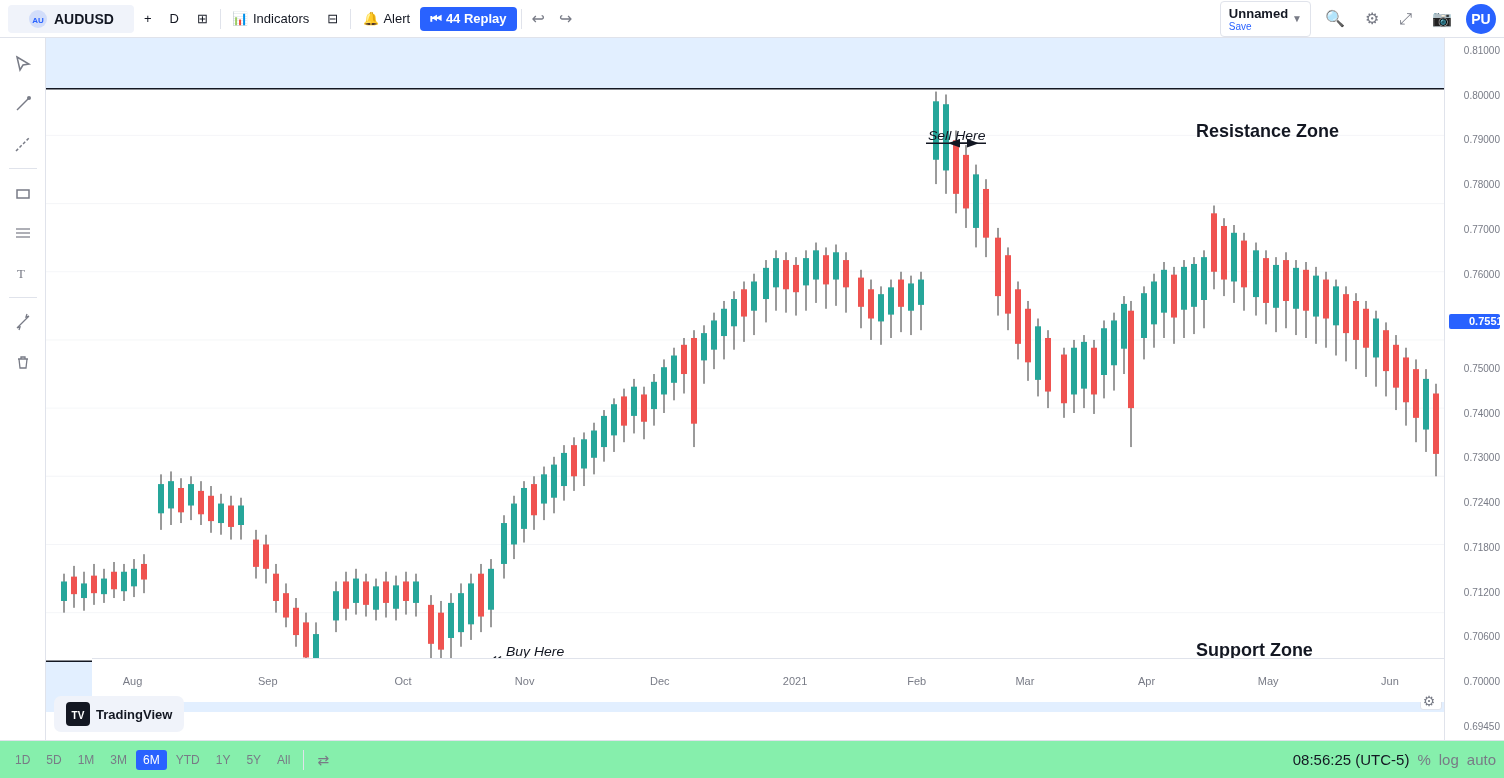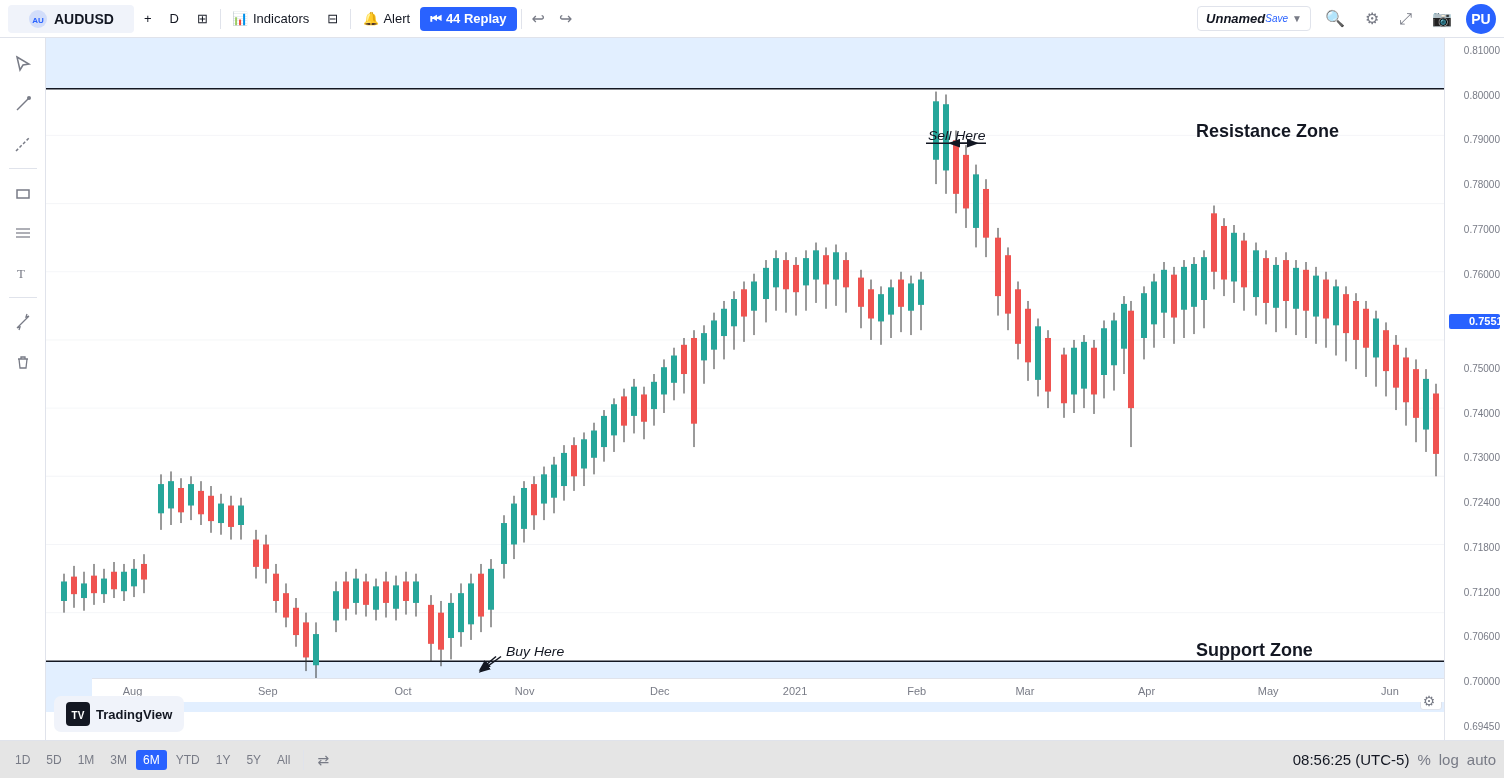--- a/index.html
+++ b/index.html
@@ -95,34 +95,34 @@
       position: absolute; bottom: 8px; left: 8px;
       display: flex; align-items: center; gap: 6px;
       background: #f0f3fa; border-radius: 7px; padding: 6px 12px;
       pointer-events: none; z-index: 5;
     }
     .tv-logo { font-size: 13px; font-weight: 800; color: #131722; }
 
     
     .bottom-toolbar {
       position: absolute; left: 0; right: 0; bottom: 0; height: 38px;
-      background: #e5e5e5; border-top: 1px solid #e0e3eb;
+      background: #86efac; border-top: 1px solid #e0e3eb;
       display: flex; align-items: center; padding: 0 8px; gap: 2px;
     }
     .timeframe-btn {
       padding: 3px 7px; border-radius: 3px; cursor: pointer;
       border: none; background: transparent; font-size: 12px; color: #787b86; font-weight: 500;
     }
     .bottom-divider { width: 1px; height: 20px; background: #e0e3eb; margin: 0 4px; }
     .bottom-right { margin-left: auto; display: flex; align-items: center; gap: 8px; font-size: 15px; color: #787b86; }
     .bottom-right .time { color: #131722; }
 
     
     .time-axis {
-      position: absolute; bottom: 38px; left: 46px; right: 60px; height: 24px;
+      position: absolute; bottom: 38px; left: 46px; right: 60px; height: 44px;
       background: #ffffff; border-top: 1px solid #e0e3eb;
       display: flex; align-items: center;
     }
     .time-label {
       position: absolute; font-size: 11px; color: #787b86; transform: translateX(-50%);
     }
 
     
     .chart-svg {
       position: absolute; left: 0; top: 0; right: 0; bottom: 28px;
@@ -182,21 +182,21 @@
     <button class="undo-btn">
       <span>↩</span>
     </button>
     <button class="redo-btn">
       <span>↪</span>
     </button>
   </div>
 
   <div class="toolbar-right">
     <button class="named-chart-btn">
-      <div style="display:flex;flex-direction:row;align-items:center;font-style:italic;">
+      <div style="display:flex;flex-direction:column;align-items:flex-start;">
         <span style="font-size:13px;font-weight:600;">Unnamed</span>
         <span style="font-size:10px;color:#2962ff;">Save</span>
       </div>
       <span style="font-size:10px;color:#787b86;">▼</span>
     </button>
 
     <button class="tb-icon-btn">
       <span>🔍</span>
     </button>
     <button class="tb-icon-btn">

